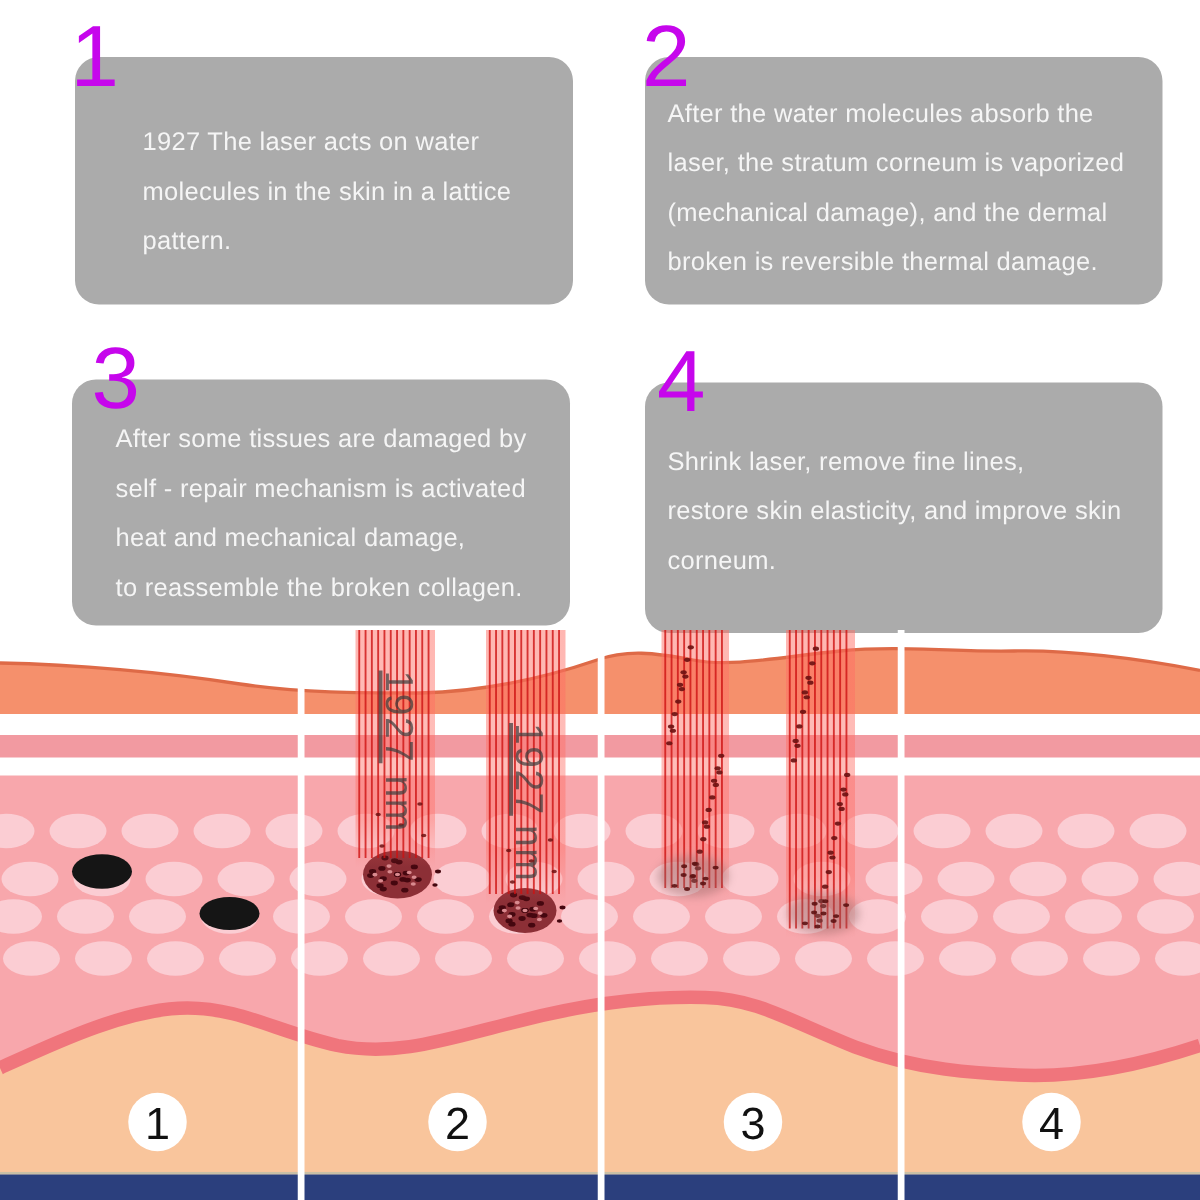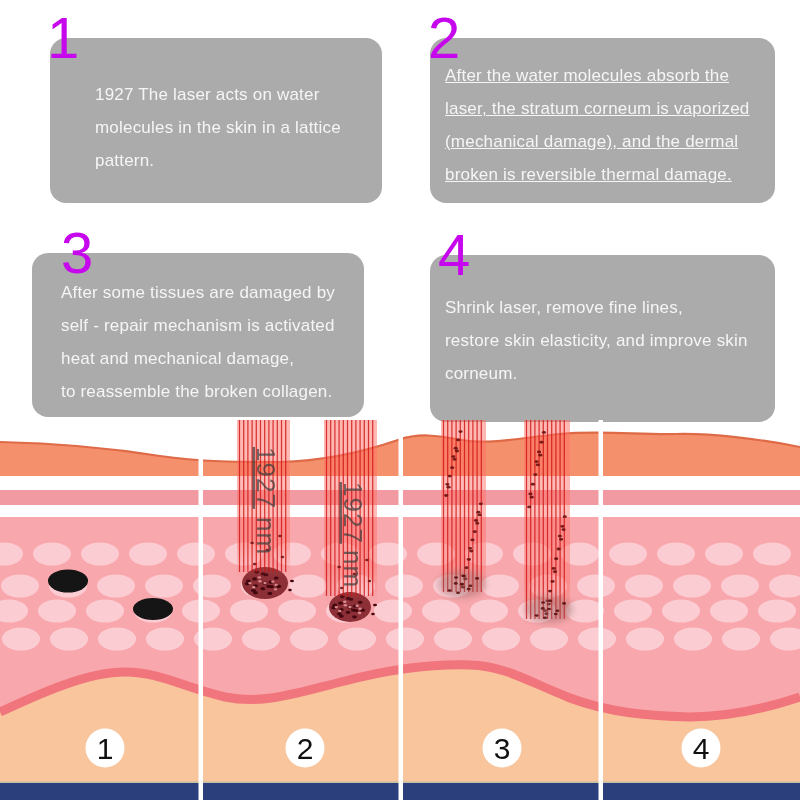--- a/index.html
+++ b/index.html
@@ -8,22 +8,22 @@
     font-family:"Liberation Sans", sans-serif;
   }
   .stage{position:absolute;left:0;top:0;width:800px;height:800px;}
   .step-card{
     position:absolute;background:#ABABAB;border-radius:16px;
     color:#F5F5F5;font-size:17px;line-height:33px;box-sizing:border-box;
     letter-spacing:0.2px;
   }
   .step-card .line{white-space:nowrap;}
   #box1{left:50px;top:38px;width:332px;height:165px;padding:40px 8px 0 45px;}
-  #box2{left:430px;top:38px;width:345px;height:165px;padding:21px 6px 0 15px;text-decoration:underline;}
-  #box3{left:32px;top:253px;width:332px;height:164px;padding:23px 6px 0 29px;}
+  #box2{left:430px;top:38px;width:345px;height:165px;padding:21px 6px 0 15px;}
+  #box3{left:48px;top:253px;width:332px;height:164px;padding:23px 6px 0 29px;}
   #box4{left:430px;top:255px;width:345px;height:167px;padding:36px 6px 0 15px;}
   .step-num{
     position:absolute;color:#C606EC;font-size:58px;line-height:1;z-index:3;
     font-weight:400;
   }
   #num1{left:47px;top:9px;}
   #num2{left:428px;top:9px;}
   #num3{left:61px;top:224px;}
   #num4{left:438px;top:226px;}
   #skin-svg{position:absolute;left:0;top:420px;width:800px;height:380px;}

